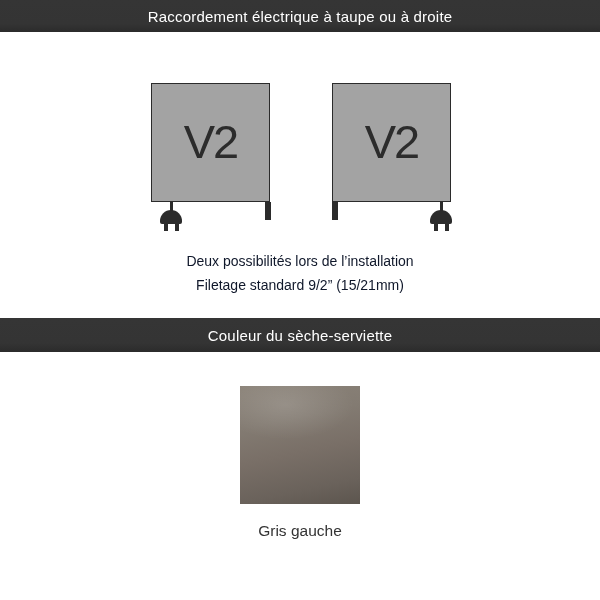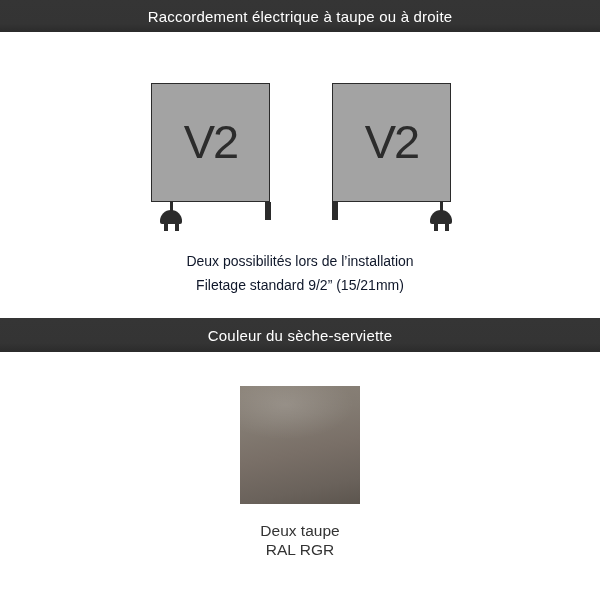--- a/index.html
+++ b/index.html
@@ -151,17 +151,16 @@
 
   <div class="caption" id="caption-1">Deux possibilités lors de l’installation</div>
   <div class="caption" id="caption-2">Filetage standard 9/2” (15/21mm)</div>
 
   <div class="section-bar" id="bar-color">
     <span>Couleur du sèche-serviette</span>
   </div>
 
   <div id="swatch"></div>
   <div id="swatch-caption">
-    <div>Deux taupe</div>
-    <div>RAL RGR</div>
+    <div>Gris gauche</div>
   </div>
 
 </div>
 
 </body></html>

